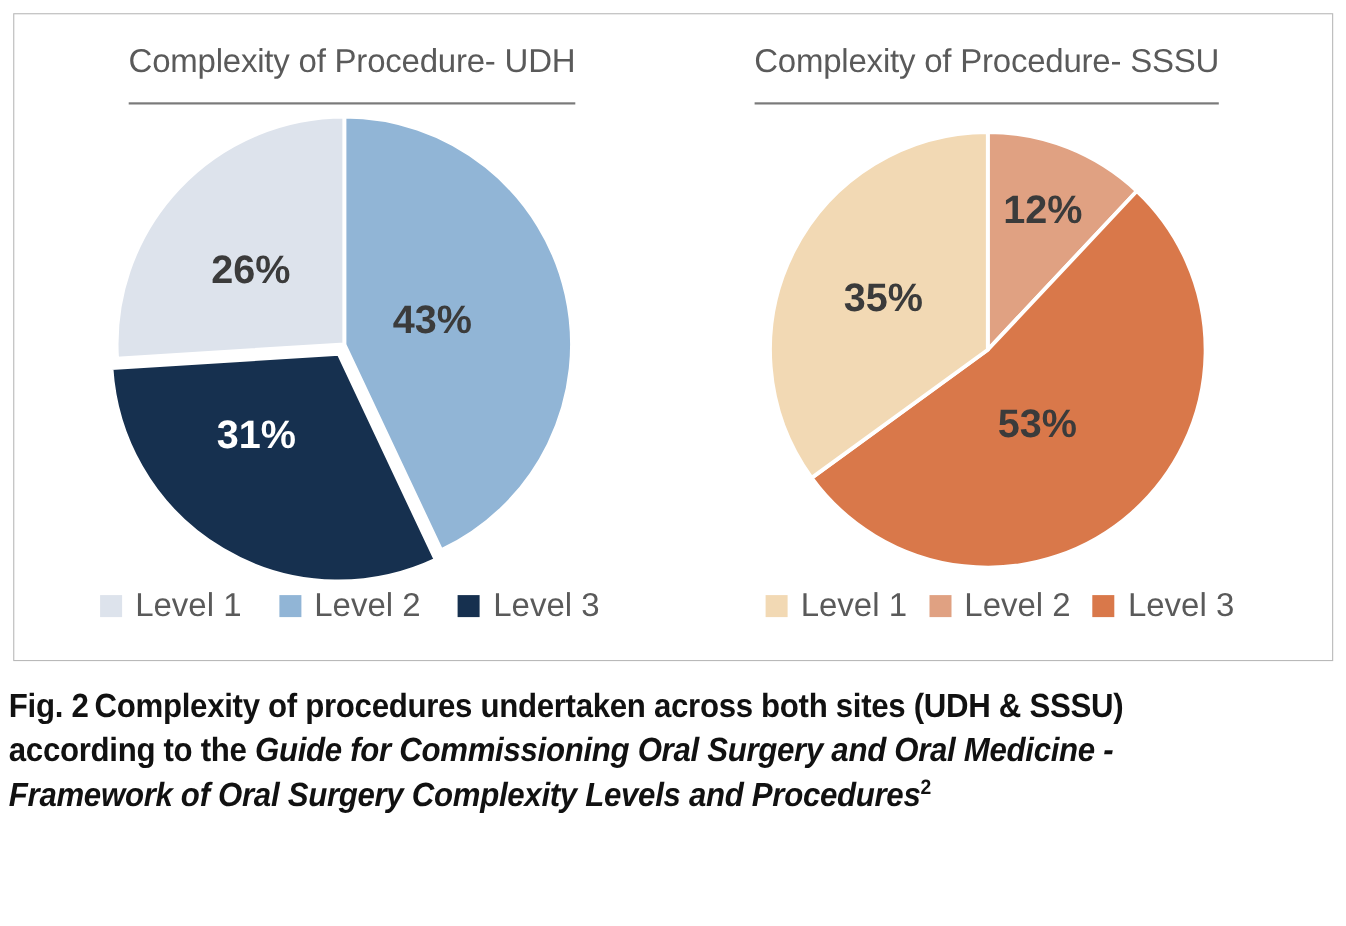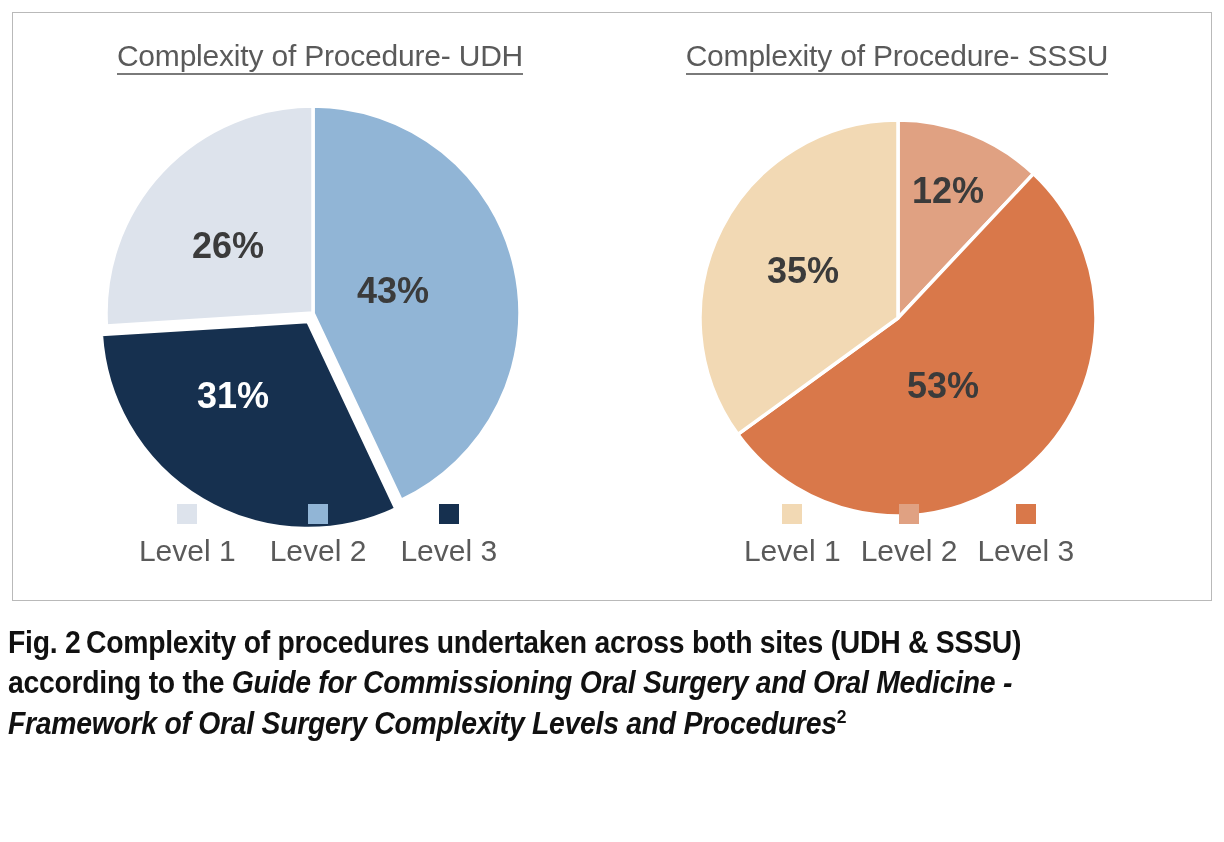--- a/index.html
+++ b/index.html
@@ -42,21 +42,21 @@
     top: 26px;
     width: 100%;
     text-align: center;
     font-size: 30px;
     color: #5a5a5a;
     font-family: "Liberation Sans", sans-serif;
     letter-spacing: -0.2px;
   }
   .panel-title span {
     border-bottom: 2px solid #7a7a7a;
-    padding-bottom: 0;
+    padding-bottom: 20px;
     display: inline-block;
   }
   #panel-udh .panel-title  { padding-left: 14px; }
   #panel-sssu .panel-title { padding-left: 10px; }
 
   
   .pie-wrap {
     position: absolute;
     left: 0;
     top: 0;
@@ -85,21 +85,20 @@
     justify-content: center;
     align-items: center;
   }
   #panel-udh  .legend { gap: 34px; padding-left: 10px; }
   #panel-sssu .legend { gap: 20px; padding-left: 34px; }
 
   .legend-item {
     display: flex;
     align-items: center;
     gap: 12px;
-    flex-direction: column;
   }
   .legend-swatch {
     width: 20px;
     height: 20px;
     flex: 0 0 auto;
     display: block;
   }
   .legend-label {
     font-size: 30px;
     color: #5a5a5a;

